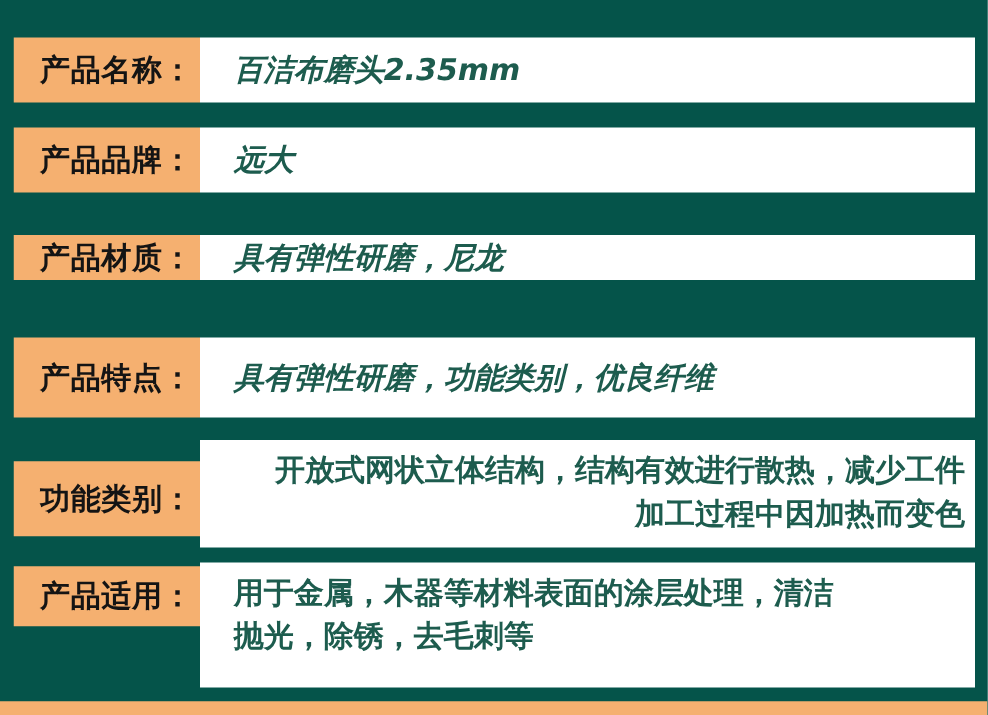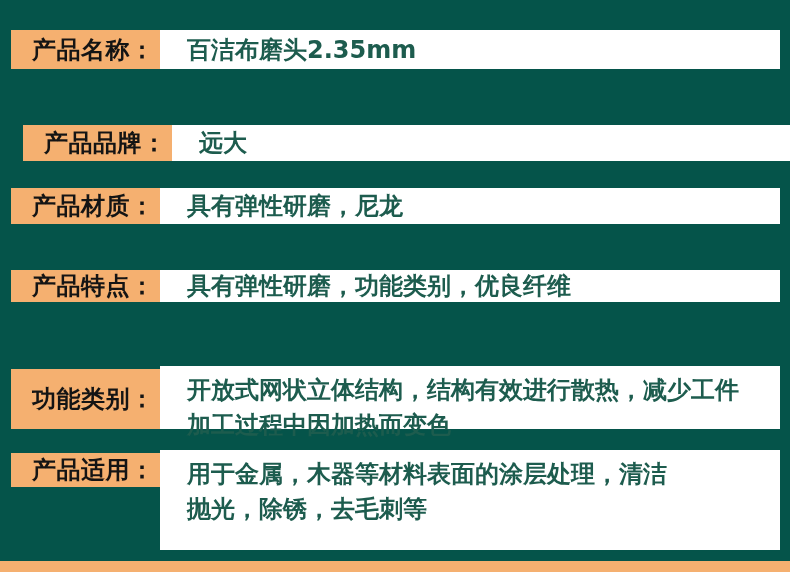--- a/index.html
+++ b/index.html
@@ -34,34 +34,35 @@
     font-size: 24px;
     font-weight: bold;
     box-sizing: border-box;
     padding-left: 27px;
     padding-right: 8px;
     white-space: pre-line;
   }
   .spec-value.single {
     display: flex;
     align-items: center;
+    font-style: italic;
   }
   .spec-value.multi {
     padding-top: 7px;
     line-height: 35px;
   }
   
-  .r0 .spec-label, .r0 .spec-value { top: 30px;  height: 39px; }
-  .r1 .spec-label, .r1 .spec-value { top: 125px; height: 36px; margin-left: 12px; }
+  .r0 .spec-label, .r0 .spec-value { top: 30px;  height: 52px; }
+  .r1 .spec-label, .r1 .spec-value { top: 102px; height: 52px; }
   .r2 .spec-label, .r2 .spec-value { top: 188px; height: 36px; }
-  .r3 .spec-label, .r3 .spec-value { top: 270px; height: 32px; }
-  .r4 .spec-value { top: 366px; height: 63px; }
+  .r3 .spec-label, .r3 .spec-value { top: 270px; height: 64px; }
+  .r4 .spec-value { top: 352px; height: 86px; text-align: right; }
   .r4 .spec-label { top: 369px; height: 60px; }
   .r5 .spec-value { top: 450px; height: 100px; }
-  .r5 .spec-label { top: 453px; height: 34px; }
+  .r5 .spec-label { top: 453px; height: 48px; }
   .bottom-strip {
     position: absolute;
     left: 0;
     top: 561px;
     width: 790px;
     height: 11px;
     background: #F5B070;
   }
 </style>
 </head>

